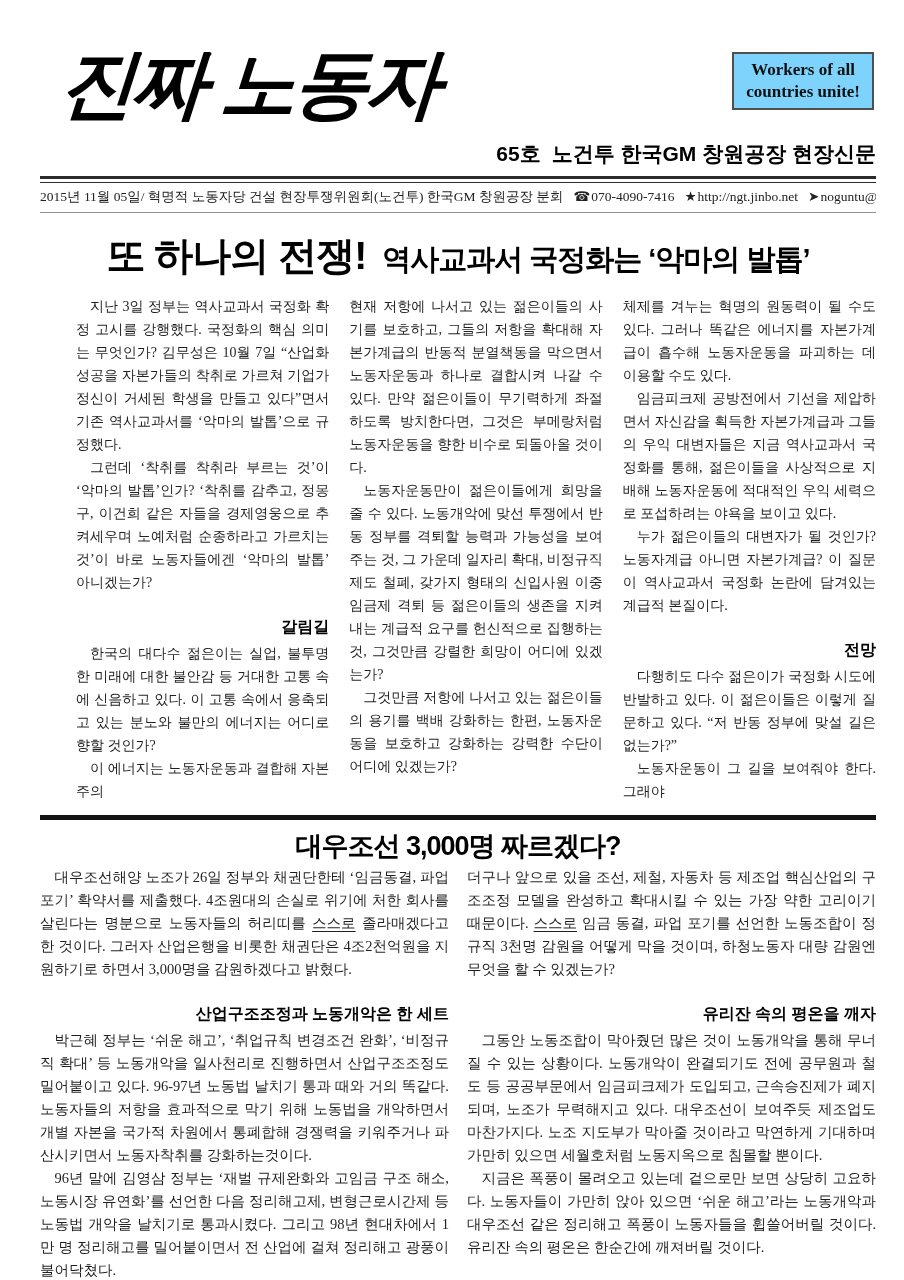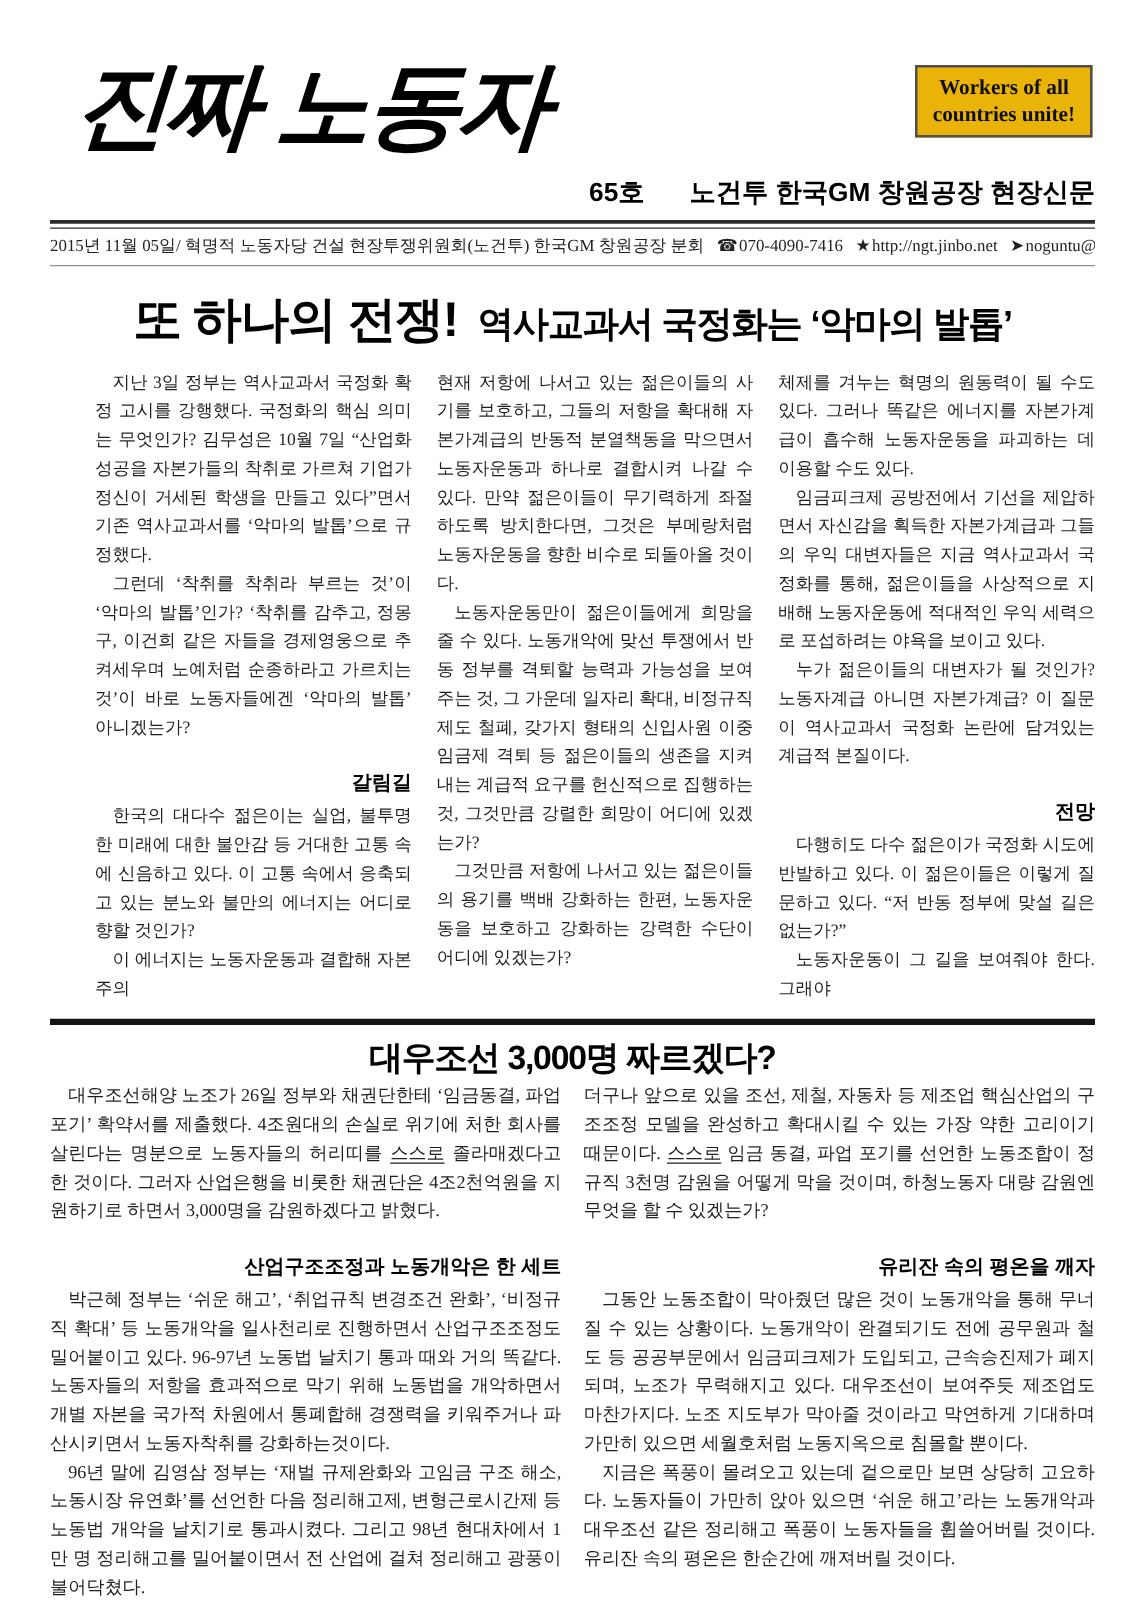--- a/index.html
+++ b/index.html
@@ -20,36 +20,36 @@
   .paper-title {
     position:absolute; left:20px; top:-14px;
     font-family:"Liberation Sans", sans-serif;
     font-weight:900; font-style:italic;
     font-size:76px; letter-spacing:-4px;
     transform:skewX(-4deg);
     color:#000; white-space:nowrap;
   }
   .slogan-box {
     position:absolute; right:2px; top:4px;
-    background:#eab308;
+    background:#7dd3fc;
     border:2px solid #4f4f4f;
     padding:5px 12px;
     text-align:center;
     font-family:"Liberation Serif", serif;
     font-weight:600;
     font-size:17px; line-height:1.3;
     color:#101010;
   }
   .issue-line {
     position:absolute; right:0; bottom:-16px;
     font-family:"Liberation Sans", sans-serif;
     font-weight:700; font-size:21px; color:#000;
     white-space:nowrap;
   }
-  .issue-no { margin-right:36px; }
+  .issue-no { margin-right:11px; }
 
   
   .rule-double {
     margin-top:24px;
     height:3px;
     border-top:3px solid #2b2b2b;
     border-bottom:1px solid #2b2b2b;
   }
   .info-line {
     padding:5px 0 6px;

